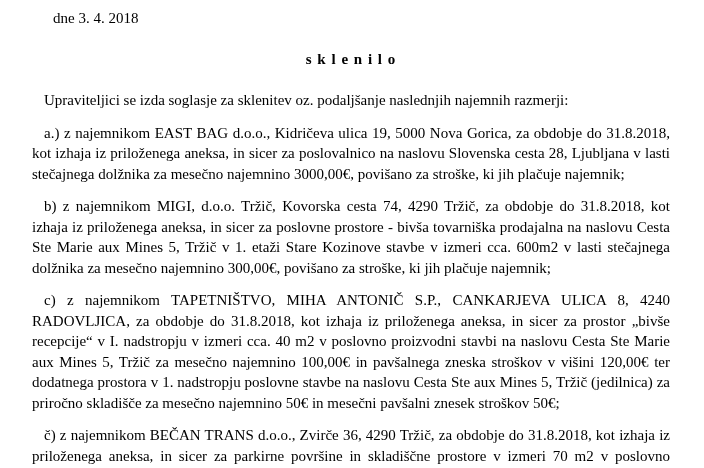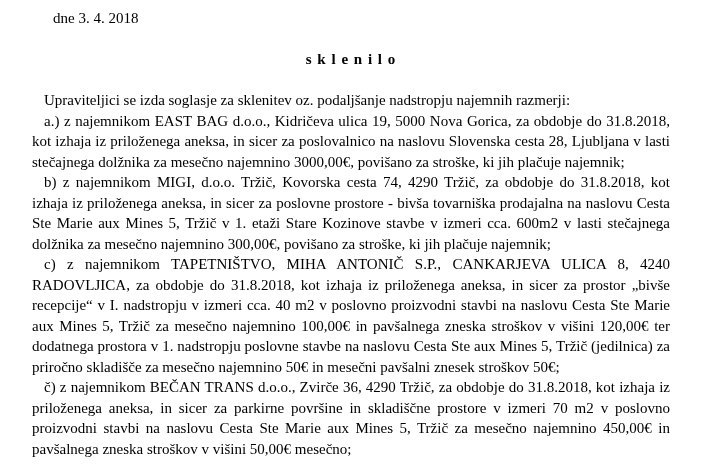--- a/index.html
+++ b/index.html
@@ -33,36 +33,36 @@
     font-weight: bold;
     letter-spacing: 1px;
     margin-top: 20px;
   }
   .intro {
     margin-top: 21px;
     text-indent: 12px;
     text-align: left;
   }
   .para {
-    margin-top: 0;
+    margin-top: 12px;
     text-indent: 12px;
     text-align: justify;
     text-justify: inter-word;
     font-family: Liberation Serif, serif;
   }
 </style>
 </head>
 <body>
 
 <div class="page">
   <p class="date-line">dne 3. 4. 2018</p>
 
   <p class="heading">s k l e n i l o</p>
 
-  <p class="intro">Upraviteljici se izda soglasje za sklenitev oz. podaljšanje nadstropju najemnih razmerji:</p>
+  <p class="intro">Upraviteljici se izda soglasje za sklenitev oz. podaljšanje naslednjih najemnih razmerji:</p>
 
   <p class="para">a.) z najemnikom EAST BAG d.o.o., Kidričeva ulica 19, 5000 Nova Gorica, za obdobje do 31.8.2018, kot izhaja iz priloženega aneksa, in sicer za poslovalnico na naslovu Slovenska cesta 28, Ljubljana v lasti stečajnega dolžnika za mesečno najemnino 3000,00€, povišano za stroške, ki jih plačuje najemnik;</p>
 
   <p class="para">b) z najemnikom MIGI, d.o.o. Tržič, Kovorska cesta 74, 4290 Tržič, za obdobje do 31.8.2018, kot izhaja iz priloženega aneksa, in sicer za poslovne prostore - bivša tovarniška prodajalna na naslovu Cesta Ste Marie aux Mines 5, Tržič v 1. etaži Stare Kozinove stavbe v izmeri cca. 600m2 v lasti stečajnega dolžnika za mesečno najemnino 300,00€, povišano za stroške, ki jih plačuje najemnik;</p>
 
   <p class="para">c) z najemnikom TAPETNIŠTVO, MIHA ANTONIČ S.P., CANKARJEVA ULICA 8, 4240 RADOVLJICA, za obdobje do 31.8.2018, kot izhaja iz priloženega aneksa, in sicer za prostor „bivše recepcije“ v I. nadstropju v izmeri cca. 40 m2 v poslovno proizvodni stavbi na naslovu Cesta Ste Marie aux Mines 5, Tržič za mesečno najemnino 100,00€ in pavšalnega zneska stroškov v višini 120,00€ ter dodatnega prostora v 1. nadstropju poslovne stavbe na naslovu Cesta Ste aux Mines 5, Tržič (jedilnica) za priročno skladišče za mesečno najemnino 50€ in mesečni pavšalni znesek stroškov 50€;</p>
 
   <p class="para">č) z najemnikom BEČAN TRANS d.o.o., Zvirče 36, 4290 Tržič, za obdobje do 31.8.2018, kot izhaja iz priloženega aneksa, in sicer za parkirne površine in skladiščne prostore v izmeri 70 m2 v poslovno proizvodni stavbi na naslovu Cesta Ste Marie aux Mines 5, Tržič za mesečno najemnino 450,00€ in pavšalnega zneska stroškov v višini 50,00€ mesečno;</p>
 </div>
 

